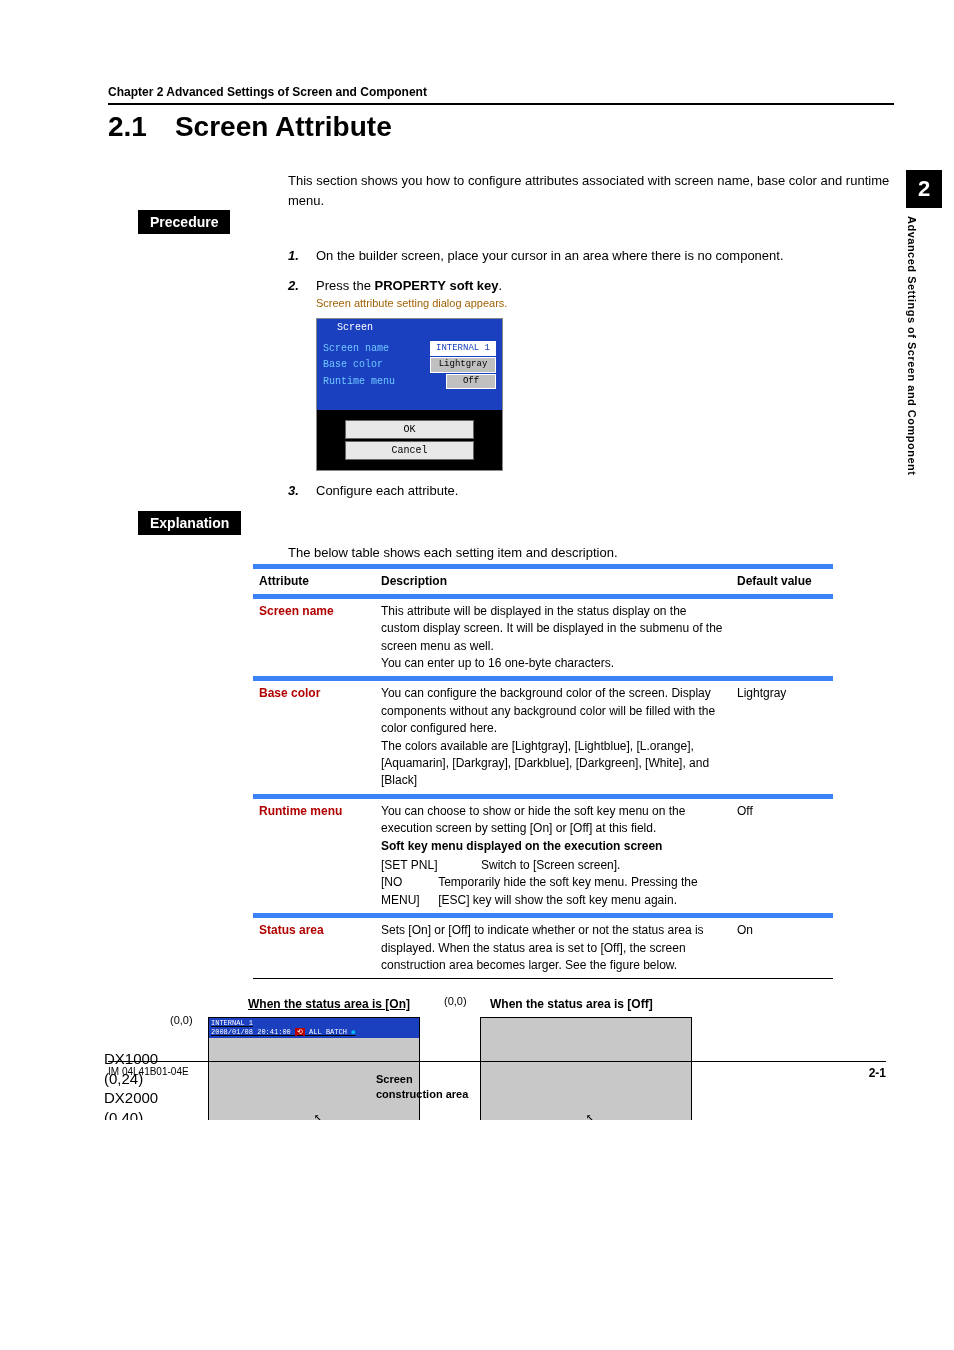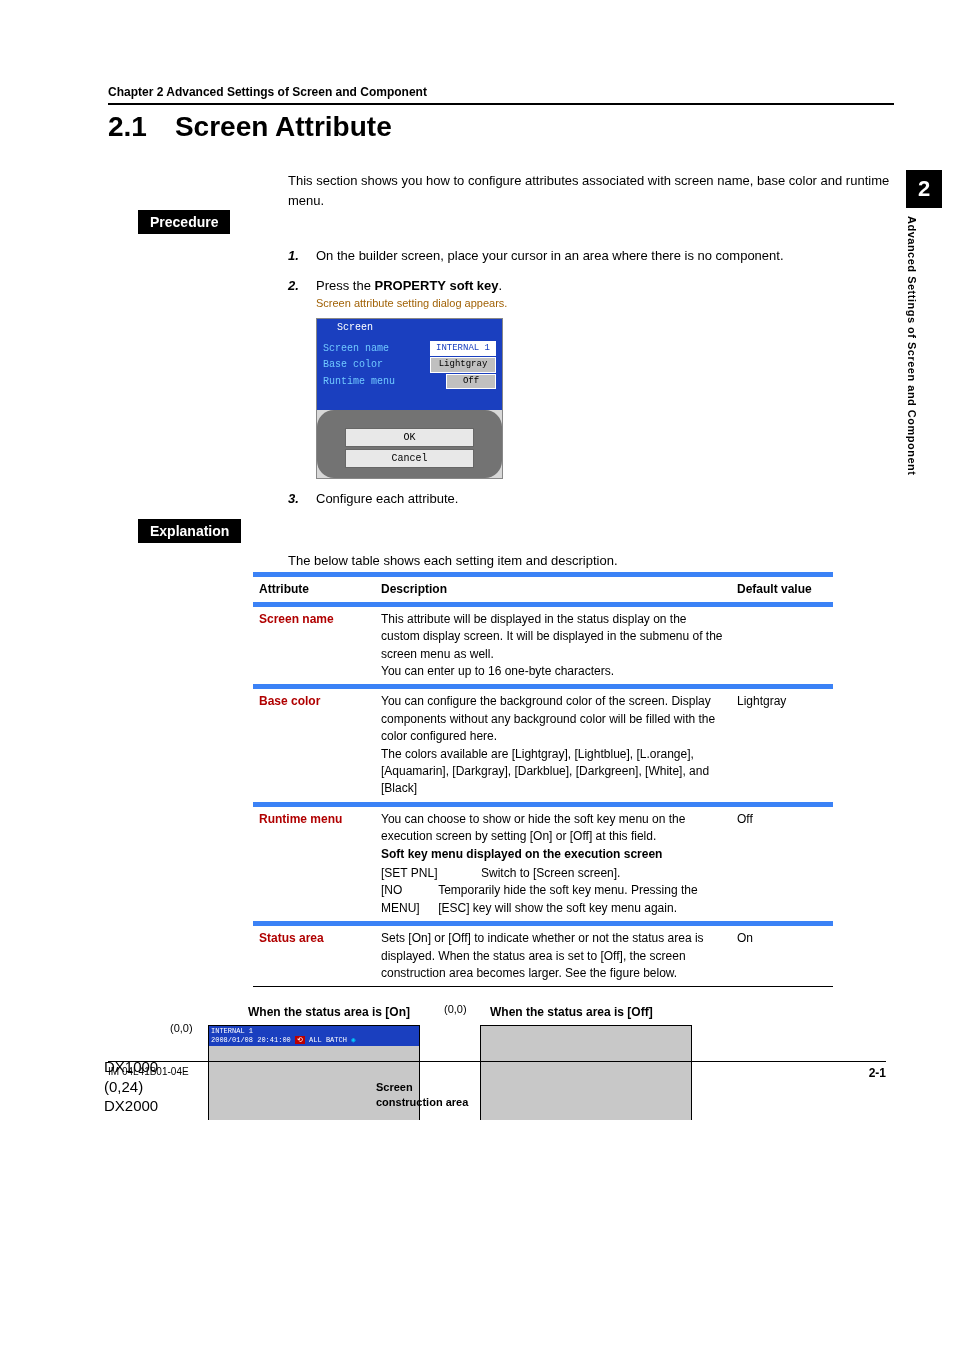--- a/index.html
+++ b/index.html
@@ -68,21 +68,21 @@
     font-family: "Courier New", monospace;
     font-size: 10px;
   }
   .dialog .title { background:#1a3fbf; color:#fff; padding:1px 20px; font-size:10px; }
   .dialog .body { background:#1a3fbf; color:#70c8ff; padding:4px 6px 20px 6px; }
   .dialog .row { display:flex; justify-content:space-between; align-items:center; margin:1px 0;}
   .dialog .val { background:#000; border:1px solid #fff; padding:0 4px; min-width:56px; text-align:center; font-size:9px;}
   .dialog .val.sel { background:#fff; color:#1a3fbf; }
   .dialog .val.light { background:#c0c0c0; color:#000; border:1px solid #fff; }
   .dialog .val.off { background:#c0c0c0; color:#000; border:1px solid #fff; min-width:40px; margin-left:auto;}
-  .dialog .btns { padding:16px 10px 8px 10px; background:#737373;border-radius:17px;}
+  .dialog .btns { padding:8px 10px 8px 10px; background:#000000;}
   .dialog .btn { border:1px solid #666; background:#e8e8e8; text-align:center; margin:2px 18px; padding:1px 0; font-size:10px;}
   .table-intro { margin-top:10px; font-size:13px; }
   table.attr {
     border-collapse: collapse;
     width: 580px;
     margin-left: 145px;
     margin-top: 4px;
     font-size: 12px;
   }
   table.attr th, table.attr td {
@@ -108,21 +108,21 @@
     font-family:"Courier New",monospace; color:#6cf; font-size:7px;
   }
   .mock .status { background:#1a3fbf; color:#fff; height:20px; padding:1px 2px; font-size:7px; line-height:9px;}
   .mock .area { background:#c8c8c8; position:absolute; left:0; right:0; bottom:14px; }
   .mock .area.on { top:20px; }
   .mock .area.off { top:0; }
   .mock .softkeys { position:absolute; bottom:0; left:0; right:0; height:14px; display:flex; background:#d8d8d8;}
   .mock .softkeys span { flex:1; border:1px solid #666; background:#eee; color:#000; font-size:6px; display:flex; align-items:center; justify-content:center; text-align:center;}
   .mock .cursor { position:absolute; left:50%; top:55%; font-size:13px; color:#000;}
   .coord { font-size:11px; }
-  .fig1 { position:relative; }
+  .fig1 { position:relative;text-decoration:underline; }
   .fig1 .c00 { position:absolute; left:-38px; top:17px; font-size:11px;}
   .fig1 .cdx { position:absolute; left:-104px; top:52px; font-size:15px; text-align:left; width:96px; line-height:1.3;}
   .fig2 { position:relative; }
   .fig2 .c00 { position:absolute; left:-36px; top:-2px; font-size:11px;}
   .fig2 .sca { position:absolute; left:-104px; top:75px; font-size:11px; font-weight:bold; width:100px; text-align:left; line-height:1.3;}
   .fig2 .cdx2 { position:absolute; left:-180px; top:194px; font-size:11px; width:170px; line-height:1.3;}
   .side-tab {
     position:absolute; right:12px; top:170px; width:36px;
     text-align:center;
   }

